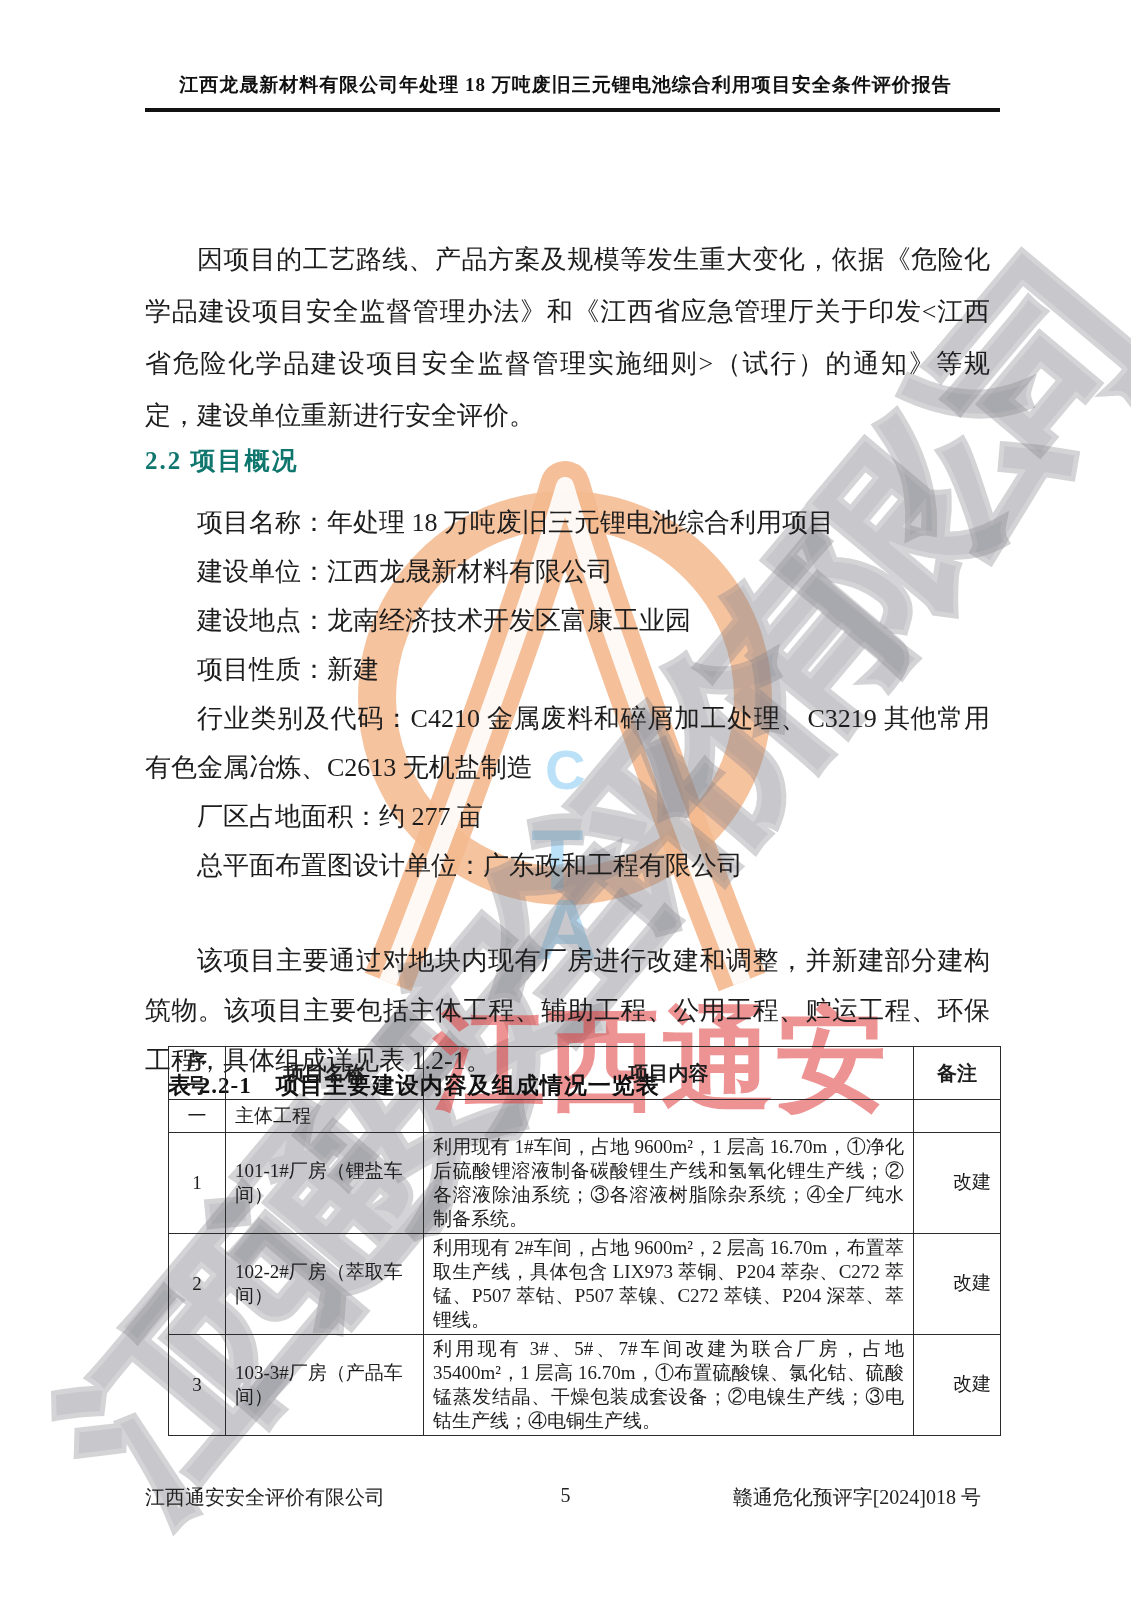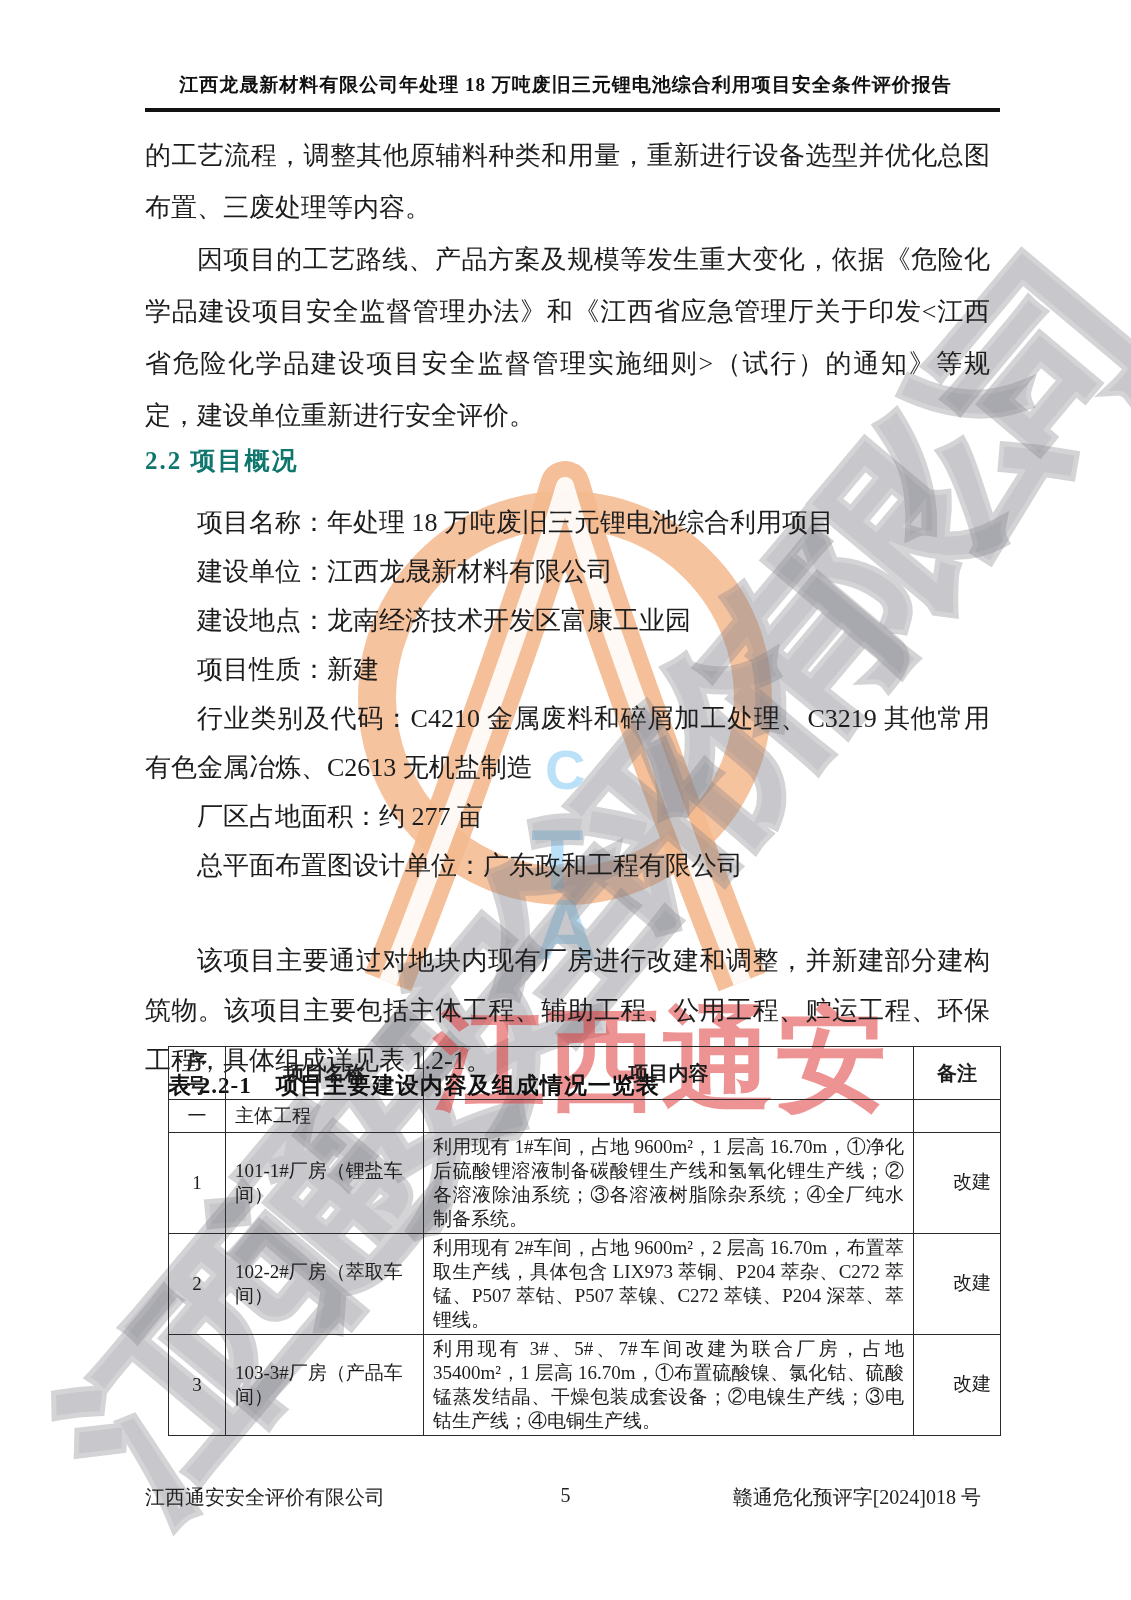--- a/index.html
+++ b/index.html
@@ -90,21 +90,20 @@
 
   <div class="wm wm-diag">江西通安安全评价有限公司</div>
 
   <div class="wm wm-red">江西通安</div>
 
   <div class="content">
 
     <div class="header-title">江西龙晟新材料有限公司年处理 18 万吨废旧三元锂电池综合利用项目安全条件评价报告</div>
     <div class="header-rule"></div>
 
-    <div class="blk p-cont">的工艺流程，调整其他原辅料种类和用量，重新进行设备选型并优化总图布置、三废处理等内容。</div>
 
     <div class="blk p-reason">因项目的工艺路线、产品方案及规模等发生重大变化，依据《危险化学品建设项目安全监督管理办法》和《江西省应急管理厅关于印发&lt;江西省危险化学品建设项目安全监督管理实施细则&gt;（试行）的通知》等规定，建设单位重新进行安全评价。</div>
 
     <div class="sec-heading">2.2 项目概况</div>
 
     <div class="blk details">
       <div>项目名称：年处理 18 万吨废旧三元锂电池综合利用项目</div>
       <div>建设单位：江西龙晟新材料有限公司</div>
       <div>建设地点：龙南经济技术开发区富康工业园</div>
       <div>项目性质：新建</div>

